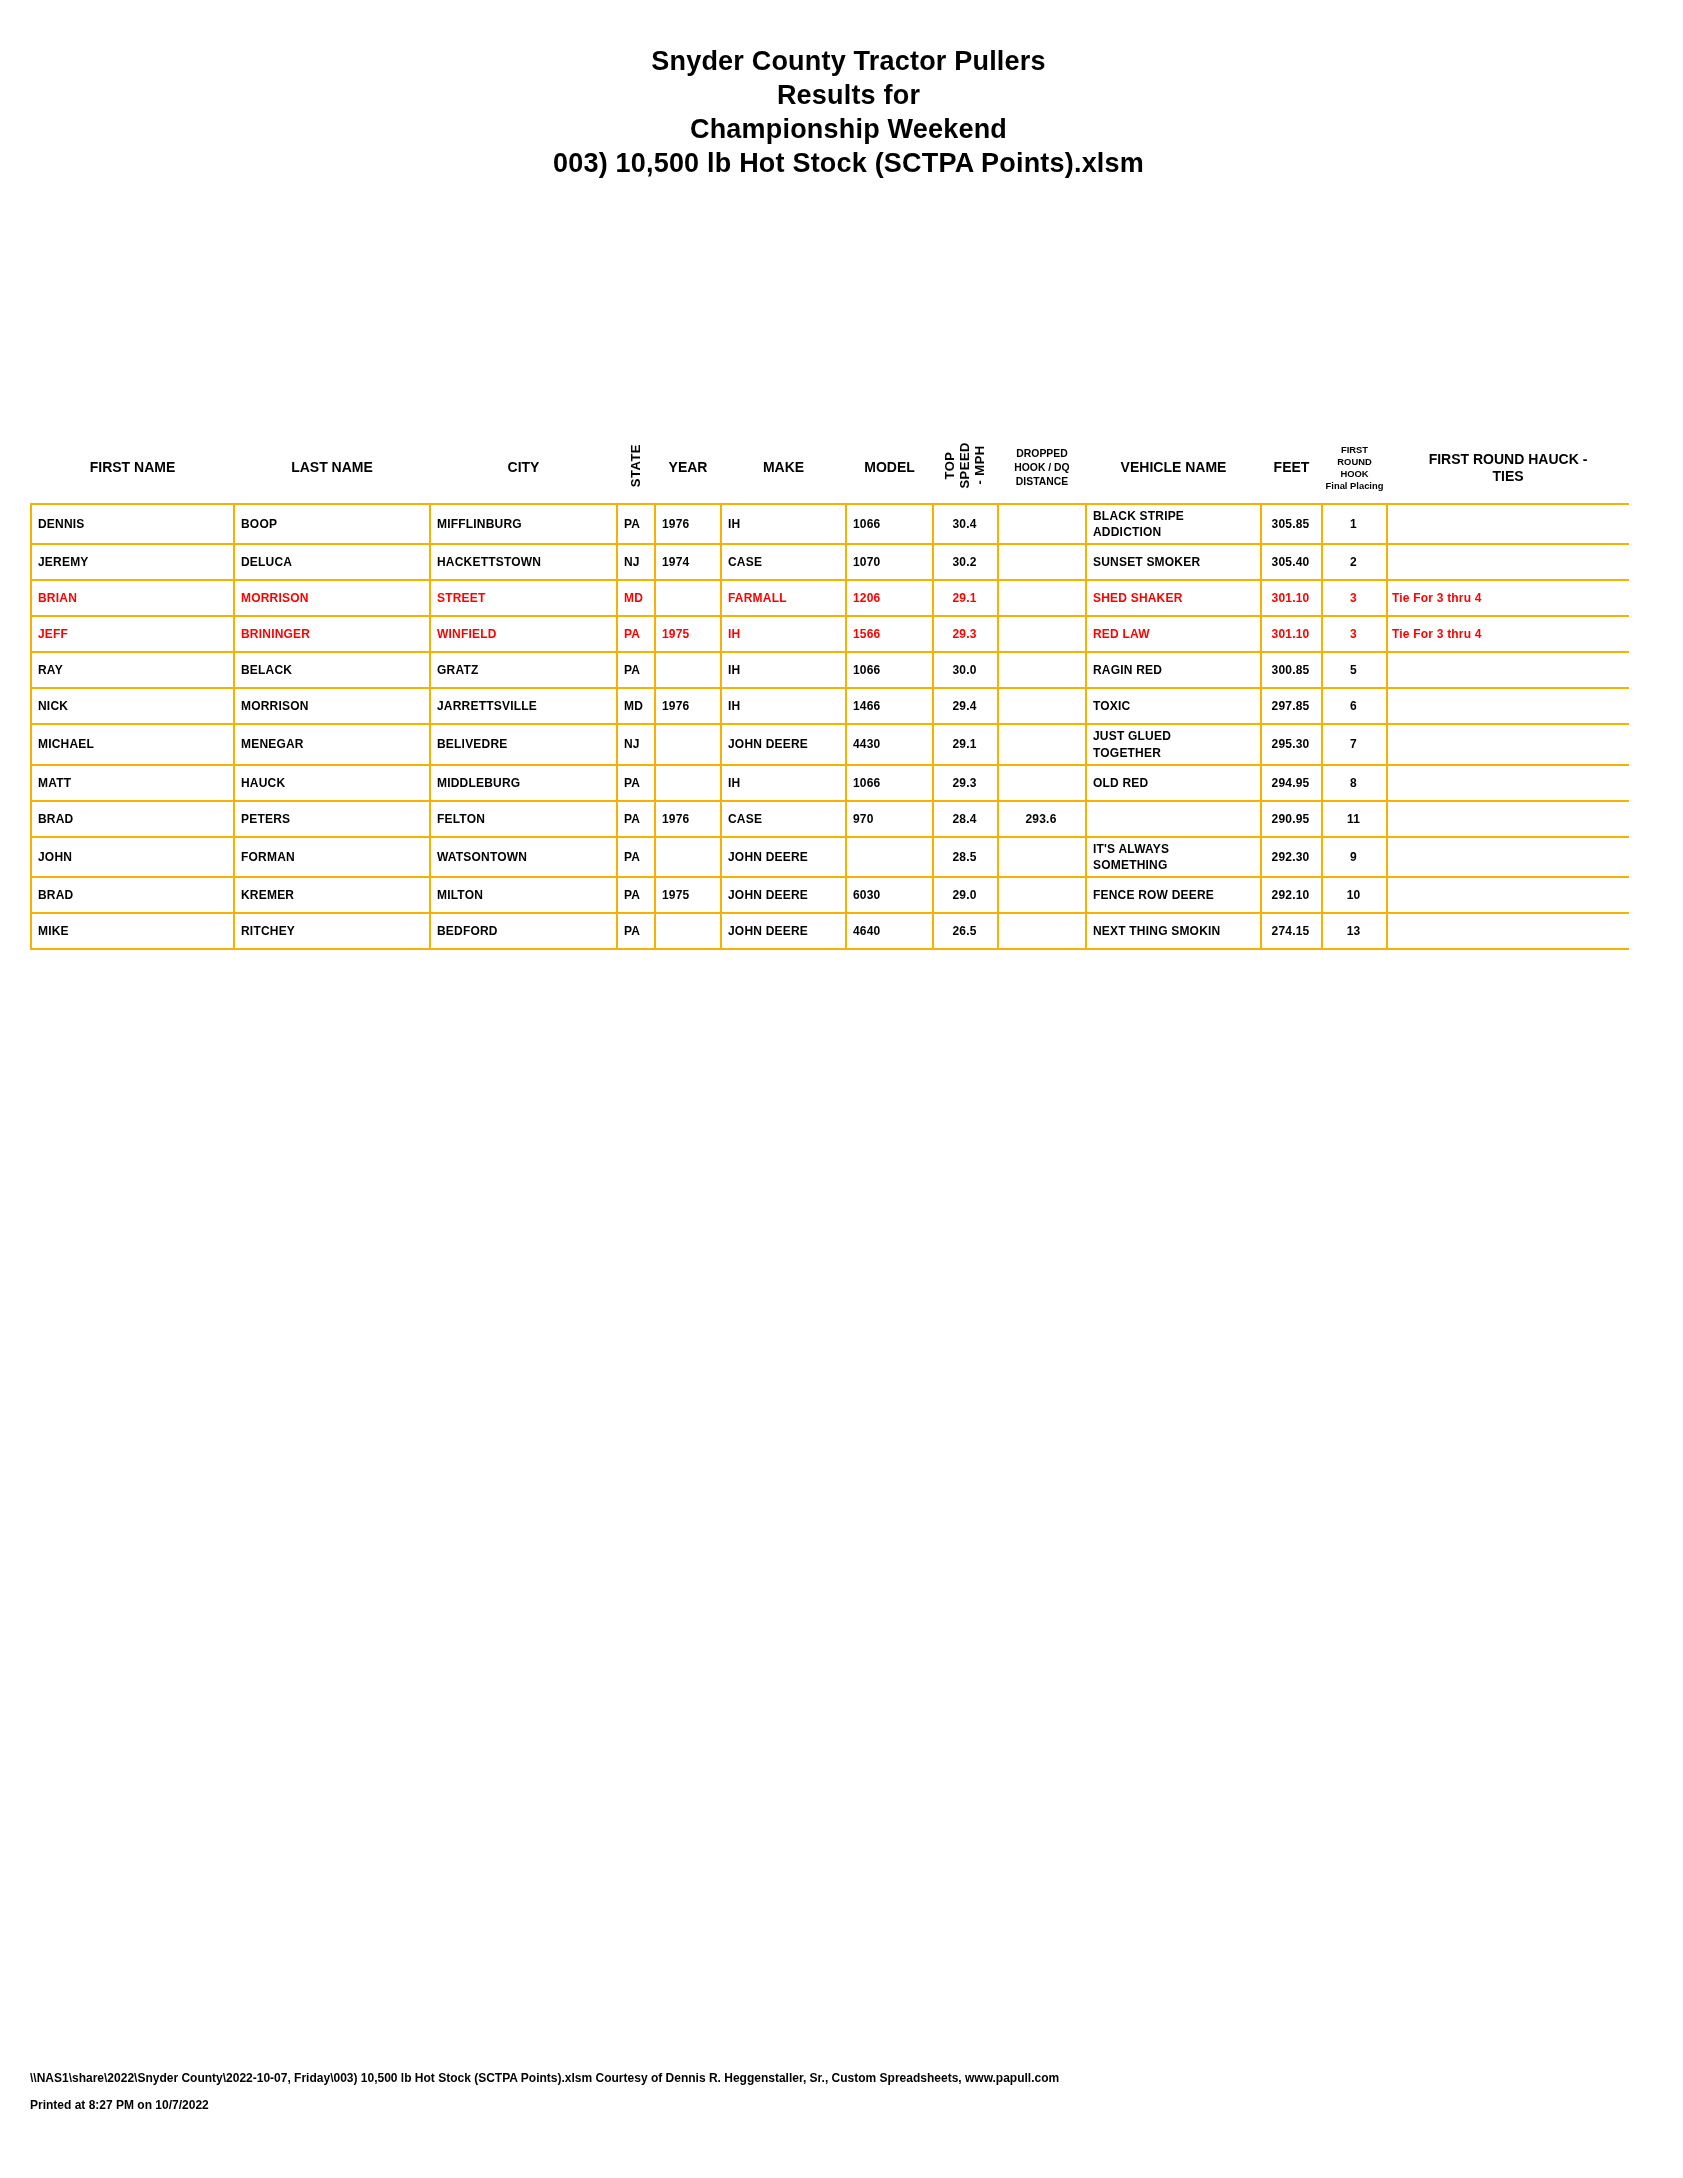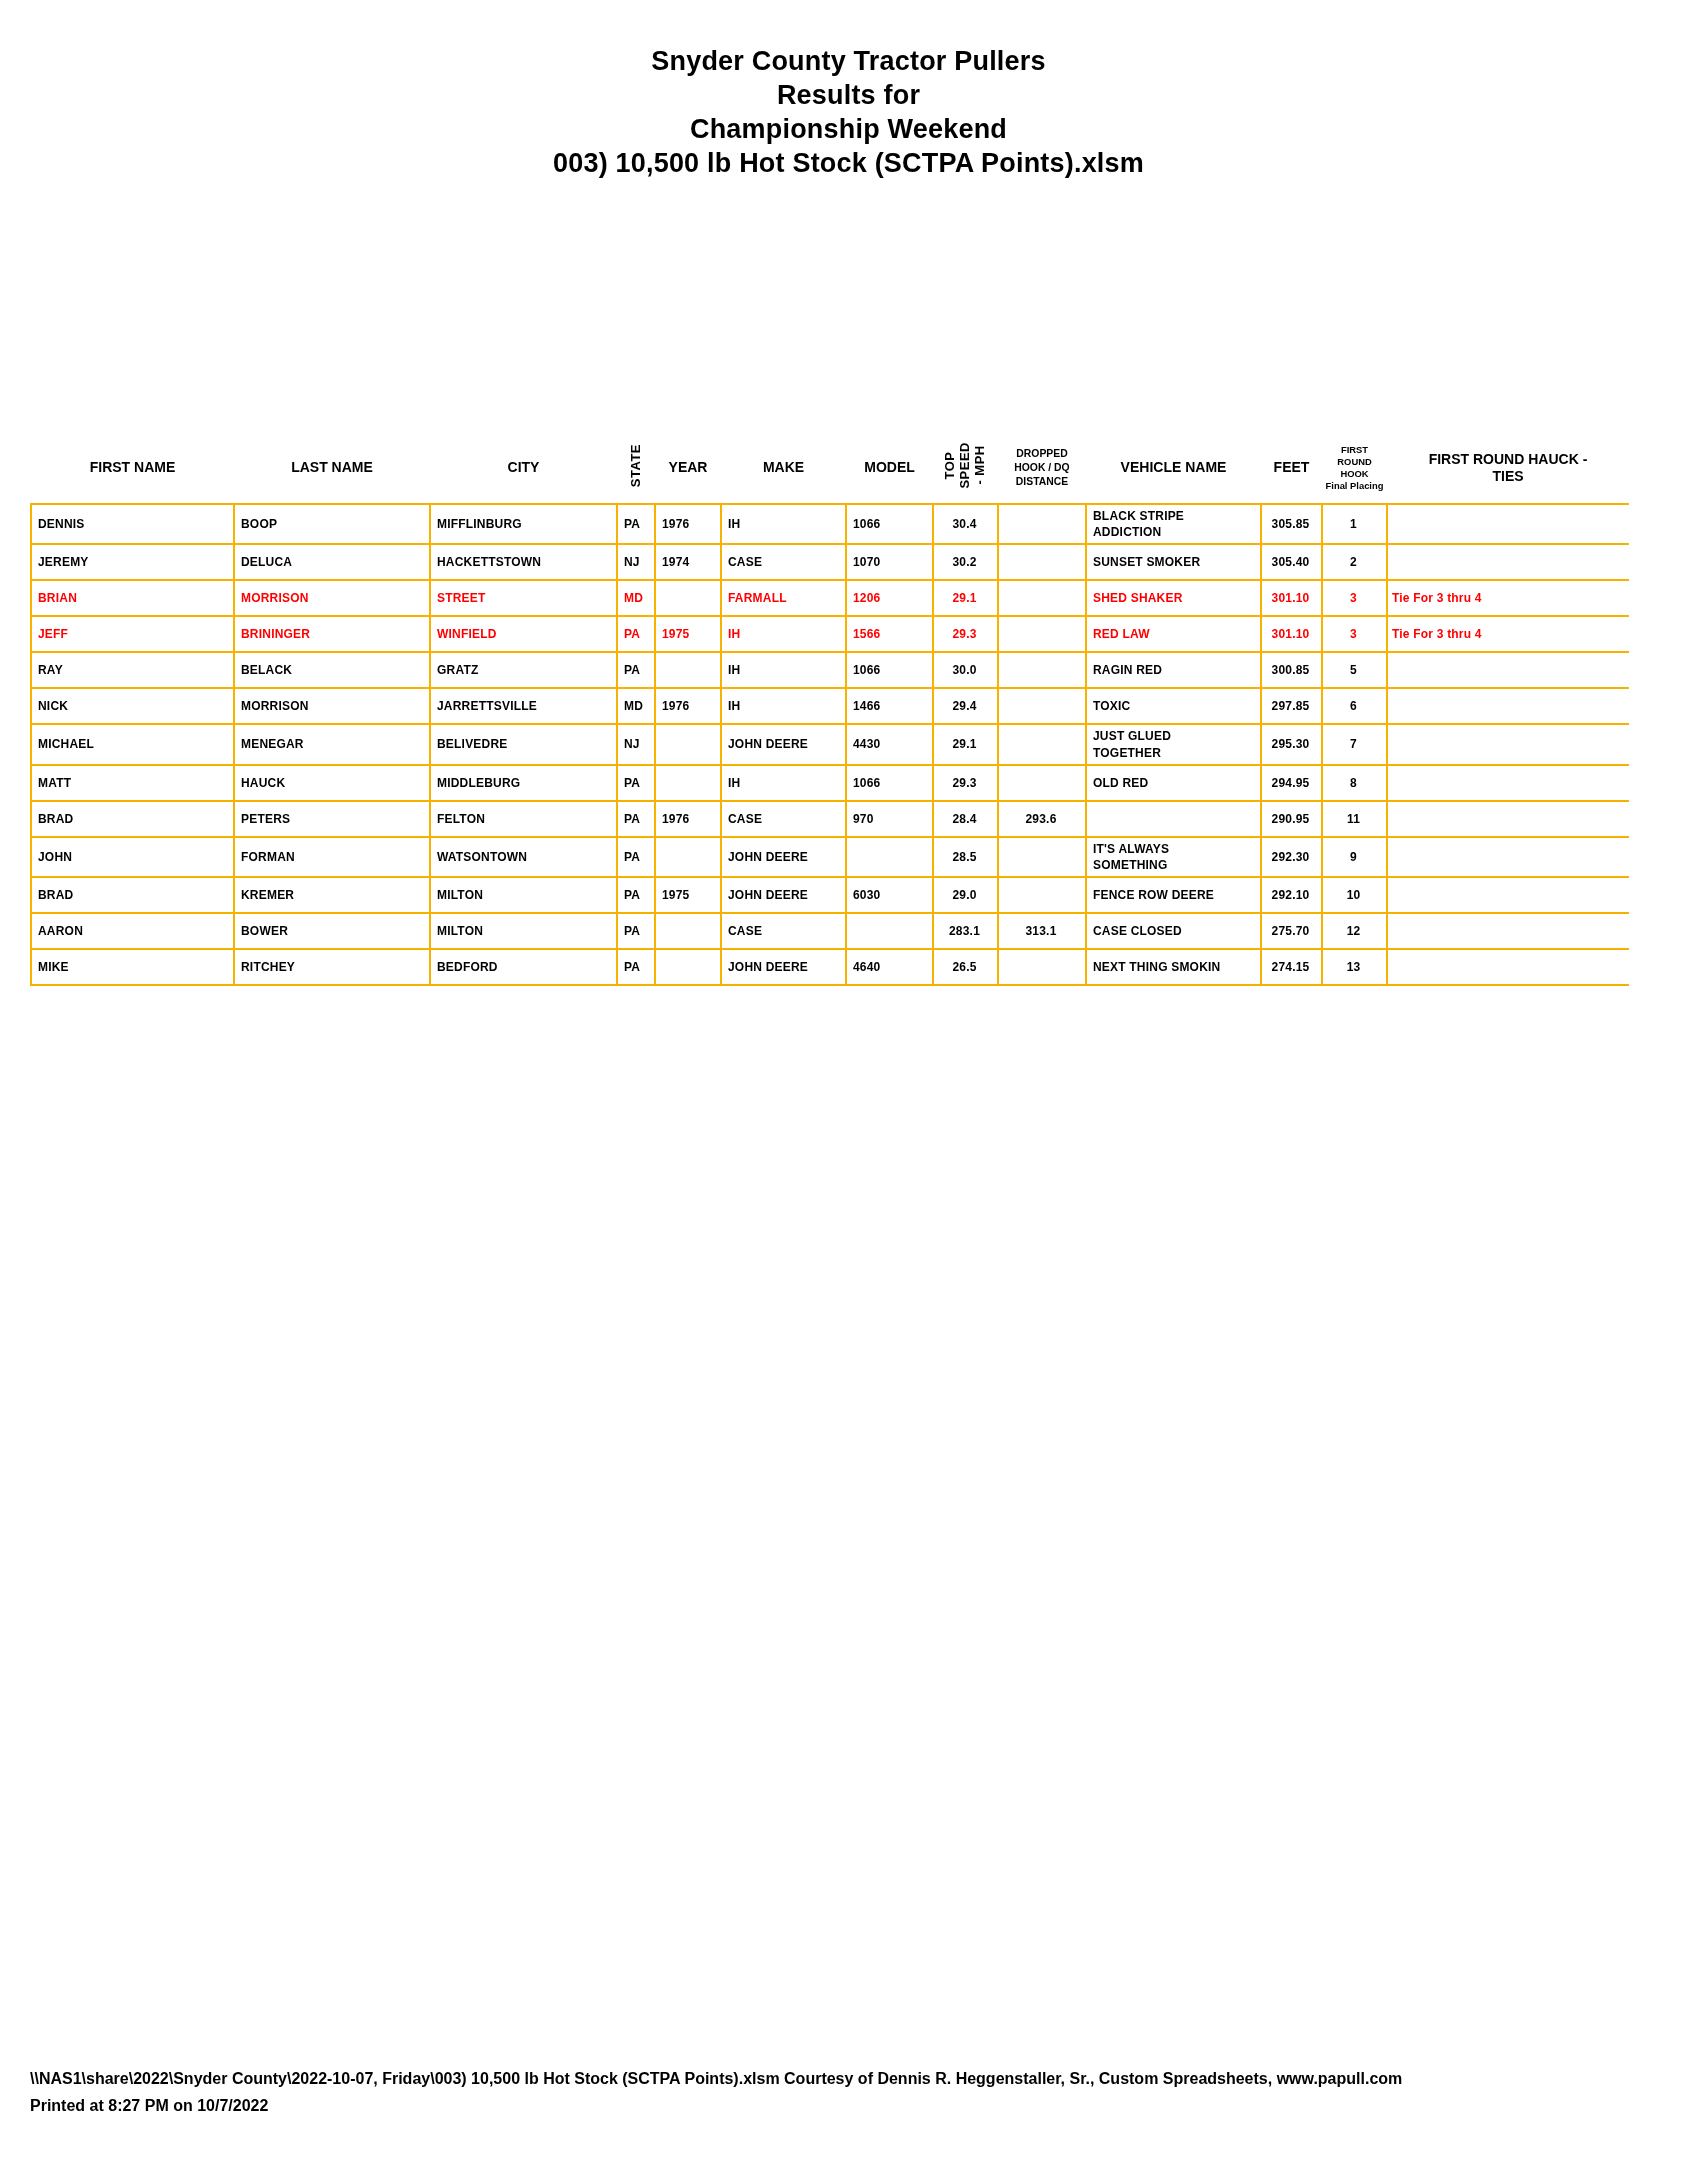--- a/index.html
+++ b/index.html
@@ -83,21 +83,21 @@
     color: var(--red);
     padding-left: 4px;
   }
   tbody tr.red-row td { color: var(--red); }
 
   
   .footer {
     position: absolute;
     left: 30px; top: 2065px;
     font-weight: bold;
-    font-size: 16px;
+    font-size: 12px;
     line-height: 27px;
     white-space: nowrap;
   }
 </style>
 </head>
 <body>
 
 <div class="page">
 
   <div class="titles">
@@ -307,35 +307,20 @@
       <td class="c-make">JOHN DEERE</td>
       <td class="c-model">6030</td>
       <td class="c-speed ac">29.0</td>
       <td class="c-dropped ac"></td>
       <td class="c-vehicle">FENCE ROW DEERE</td>
       <td class="c-feet ac">292.10</td>
       <td class="c-placing ac">10</td>
       <td class="c-ties"></td>
     </tr>
         <tr>
-      <td class="c-first">AARON</td>
-      <td class="c-last">BOWER</td>
-      <td class="c-city">MILTON</td>
-      <td class="c-state">PA</td>
-      <td class="c-year"></td>
-      <td class="c-make">CASE</td>
-      <td class="c-model"></td>
-      <td class="c-speed ac">283.1</td>
-      <td class="c-dropped ac">313.1</td>
-      <td class="c-vehicle">CASE CLOSED</td>
-      <td class="c-feet ac">275.70</td>
-      <td class="c-placing ac">12</td>
-      <td class="c-ties"></td>
-    </tr>
-        <tr>
       <td class="c-first">MIKE</td>
       <td class="c-last">RITCHEY</td>
       <td class="c-city">BEDFORD</td>
       <td class="c-state">PA</td>
       <td class="c-year"></td>
       <td class="c-make">JOHN DEERE</td>
       <td class="c-model">4640</td>
       <td class="c-speed ac">26.5</td>
       <td class="c-dropped ac"></td>
       <td class="c-vehicle">NEXT THING SMOKIN</td>

